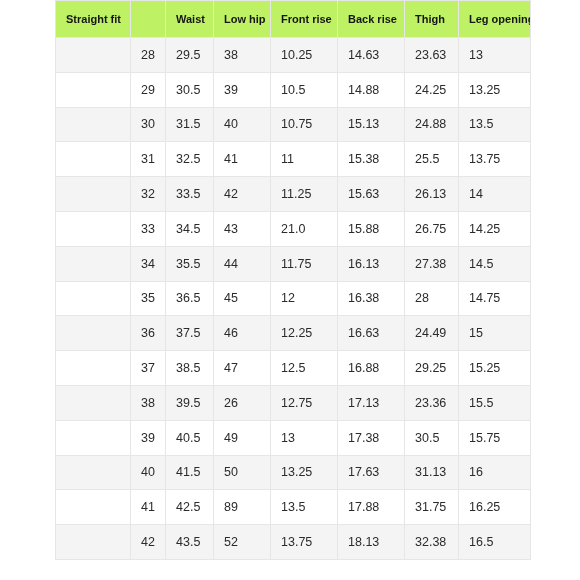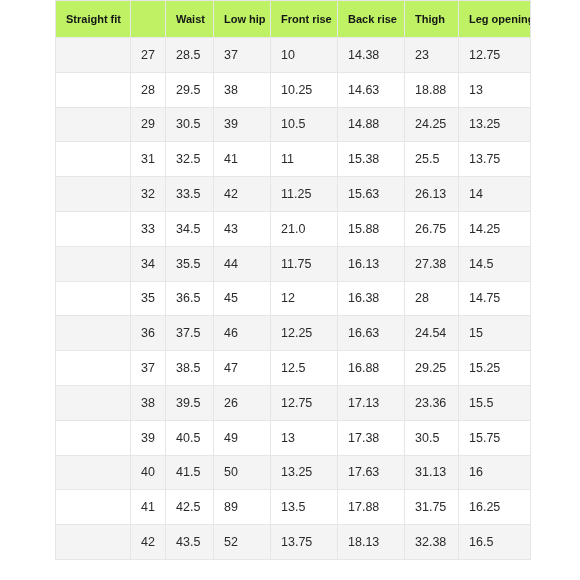--- a/index.html
+++ b/index.html
@@ -85,50 +85,50 @@
         <th>Low hip</th>
         <th>Front rise</th>
         <th>Back rise</th>
         <th>Thigh</th>
         <th>Leg opening</th>
       </tr>
     </thead>
     <tbody id="table-body">
         <tr>
           <td></td>
-          <td>27</td>
-          <td>28.5</td>
-          <td>37</td>
-          <td>10</td>
-          <td>14.38</td>
-          <td>23</td>
-          <td>12.75</td>
-        </tr>
-        <tr>
-          <td></td>
           <td>28</td>
           <td>29.5</td>
           <td>38</td>
           <td>10.25</td>
           <td>14.63</td>
-          <td>18.88</td>
+          <td>23.63</td>
           <td>13</td>
         </tr>
         <tr>
           <td></td>
           <td>29</td>
           <td>30.5</td>
           <td>39</td>
           <td>10.5</td>
           <td>14.88</td>
           <td>24.25</td>
           <td>13.25</td>
         </tr>
         <tr>
           <td></td>
+          <td>30</td>
+          <td>31.5</td>
+          <td>40</td>
+          <td>10.75</td>
+          <td>15.13</td>
+          <td>24.88</td>
+          <td>13.5</td>
+        </tr>
+        <tr>
+          <td></td>
           <td>31</td>
           <td>32.5</td>
           <td>41</td>
           <td>11</td>
           <td>15.38</td>
           <td>25.5</td>
           <td>13.75</td>
         </tr>
         <tr>
           <td></td>
@@ -170,21 +170,21 @@
           <td>28</td>
           <td>14.75</td>
         </tr>
         <tr>
           <td></td>
           <td>36</td>
           <td>37.5</td>
           <td>46</td>
           <td>12.25</td>
           <td>16.63</td>
-          <td>24.54</td>
+          <td>24.49</td>
           <td>15</td>
         </tr>
         <tr>
           <td></td>
           <td>37</td>
           <td>38.5</td>
           <td>47</td>
           <td>12.5</td>
           <td>16.88</td>
           <td>29.25</td>

